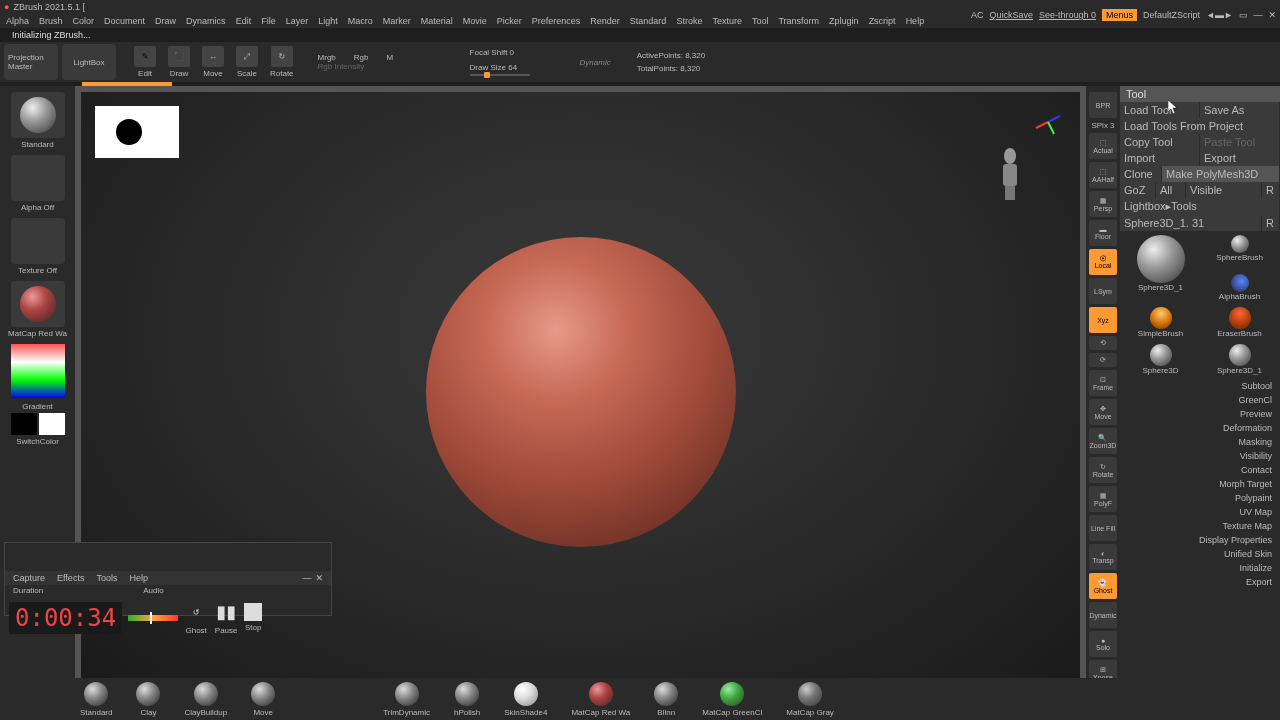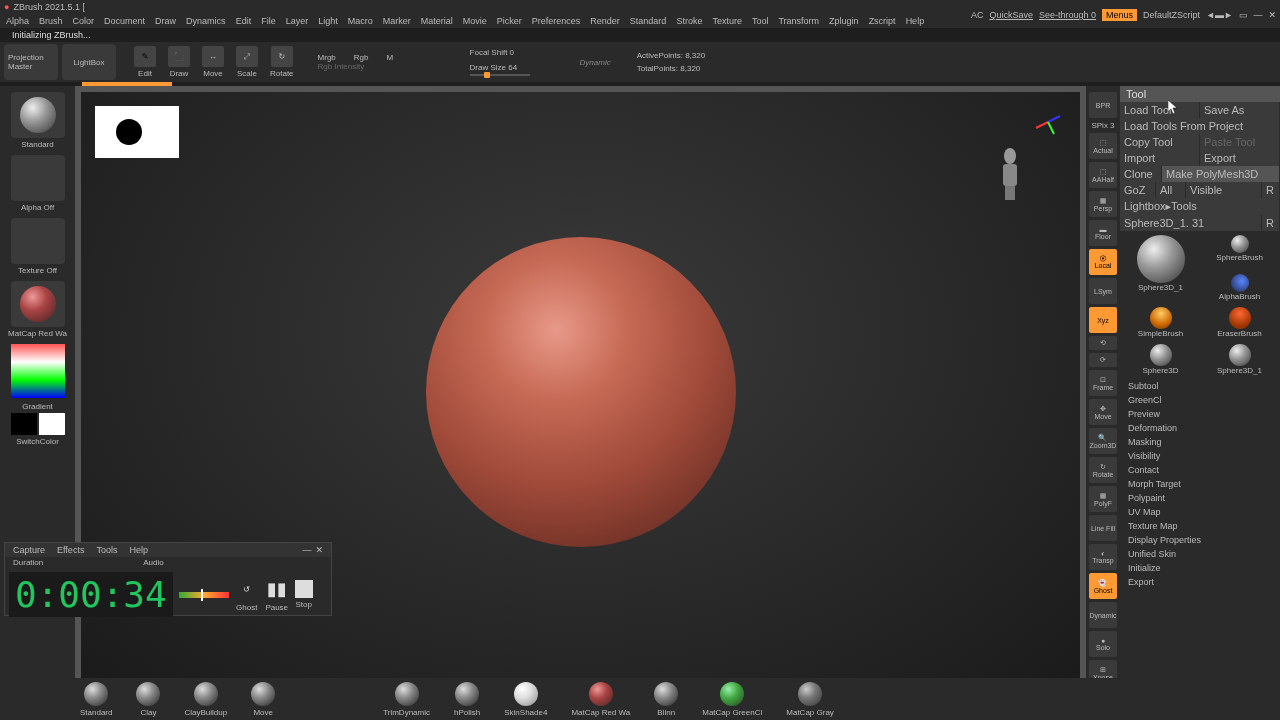--- a/index.html
+++ b/index.html
@@ -40,27 +40,27 @@
 .rp-row { display:flex; }
 .rp-btn { flex:1; padding:2px 4px; background:#3a3a3a; font-size:11px; border-right:1px solid #2a2a2a; cursor:pointer; }
 .rp-btn.dim { color:#666; }
 .rp-btn.hover { background:#555; }
 .tool-grid { display:grid; grid-template-columns:1fr 1fr; gap:2px; padding:2px; }
 .tool-item { display:flex; flex-direction:column; align-items:center; font-size:8px; padding:2px; }
 .tool-sphere { width:34px; height:34px; border-radius:50%; background:radial-gradient(circle at 35% 30%, #eee, #999 40%, #333); }
 .tool-sphere.alpha { background:radial-gradient(circle at 60% 40%, #58f, #224); width:18px; height:18px; margin-top:8px; }
 .tool-sphere.simple { background:radial-gradient(circle at 50% 30%, #ffcc66, #cc6600 60%, #663300); }
 .tool-sphere.erase { background:radial-gradient(circle at 50% 30%, #ff6633, #993300 70%); }
-.rp-list { display:flex; flex-direction:column; }
+.rp-list { display:flex; flex-direction:column;text-align:right; }
 .rp-list-item { padding:2px 8px; cursor:pointer; font-size:9px; }
 .recorder { position:absolute; bottom:104px; left:4px; width:328px; height:74px; background:#2a2a2a; border:1px solid #444; font-size:9px; }
-.rec-menu { display:flex; gap:12px; padding:2px 8px; background:#333; }
+.rec-menu { display:flex; gap:12px; padding:2px 8px; background:#333;margin-top:28px; }
 .rec-menu .right { margin-left:auto; display:flex; gap:4px; }
 .rec-body { display:flex; align-items:center; padding:4px; gap:6px; }
-.rec-time { font-size:36px; font-family:monospace; color:#22c55e; background:#1a1a1a; padding:2px 6px; }
+.rec-time { font-size:24px; font-family:monospace; color:#ef4444; background:#1a1a1a; padding:2px 6px; }
 .rec-btn { display:flex; flex-direction:column; align-items:center; gap:2px; font-size:8px; }
 .rec-icon { width:24px; height:24px; display:flex; align-items:center; justify-content:center; }
 .bottom-bar { position:absolute; bottom:0; left:0; right:0; height:42px; background:#2a2a2a; display:flex; align-items:center; gap:24px; padding:0 80px; }
 .bb-item { display:flex; flex-direction:column; align-items:center; font-size:8px; gap:2px; }
 .bb-sphere { width:24px; height:24px; border-radius:50%; background:radial-gradient(circle at 35% 30%, #ddd, #888 40%, #222); }
 .bb-sphere.red { background:radial-gradient(circle at 35% 30%, #e99, #a44 40%, #422); }
 .bb-sphere.grn { background:radial-gradient(circle at 35% 30%, #9ea, #4a4 40%, #242); }
 .bb-sphere.gry { background:radial-gradient(circle at 35% 30%, #ccc, #777 40%, #333); }
 .cursor { position:absolute; width:10px; height:14px; pointer-events:none; z-index:99; }
 </style>

